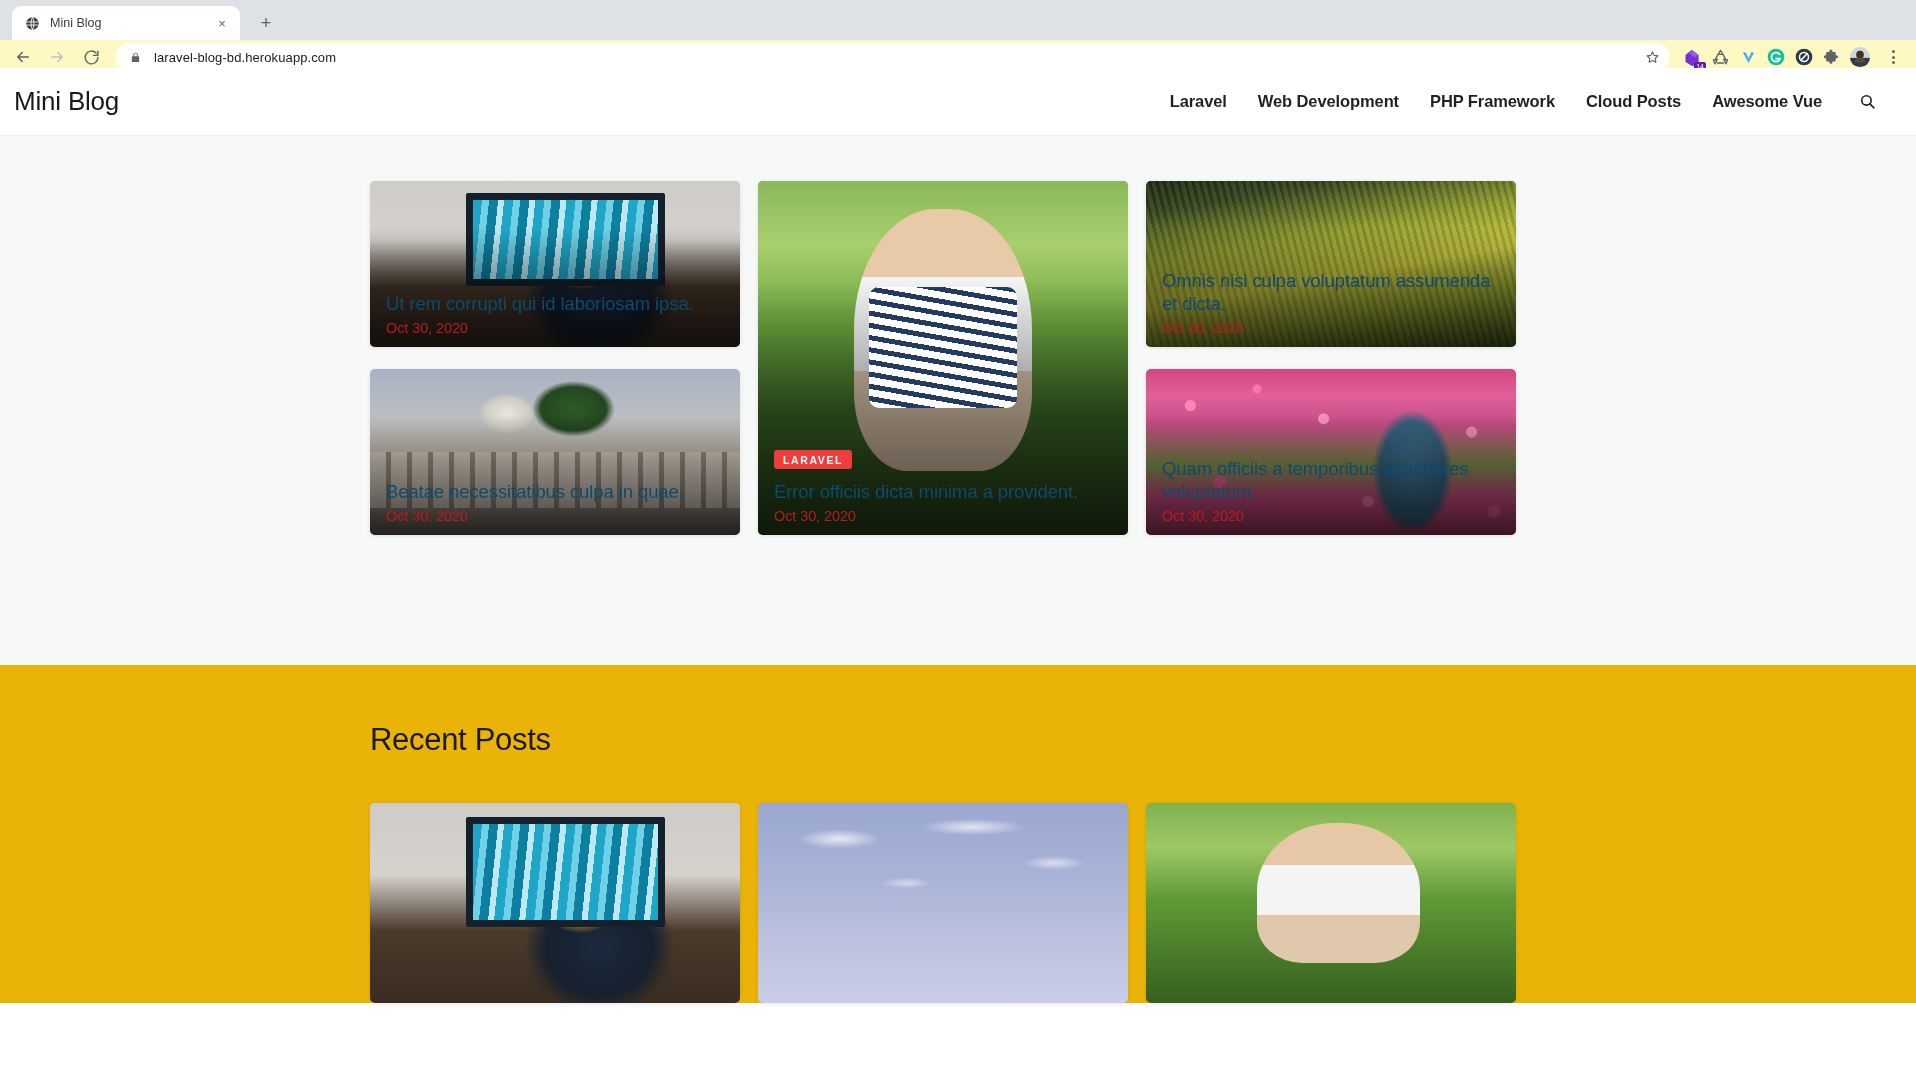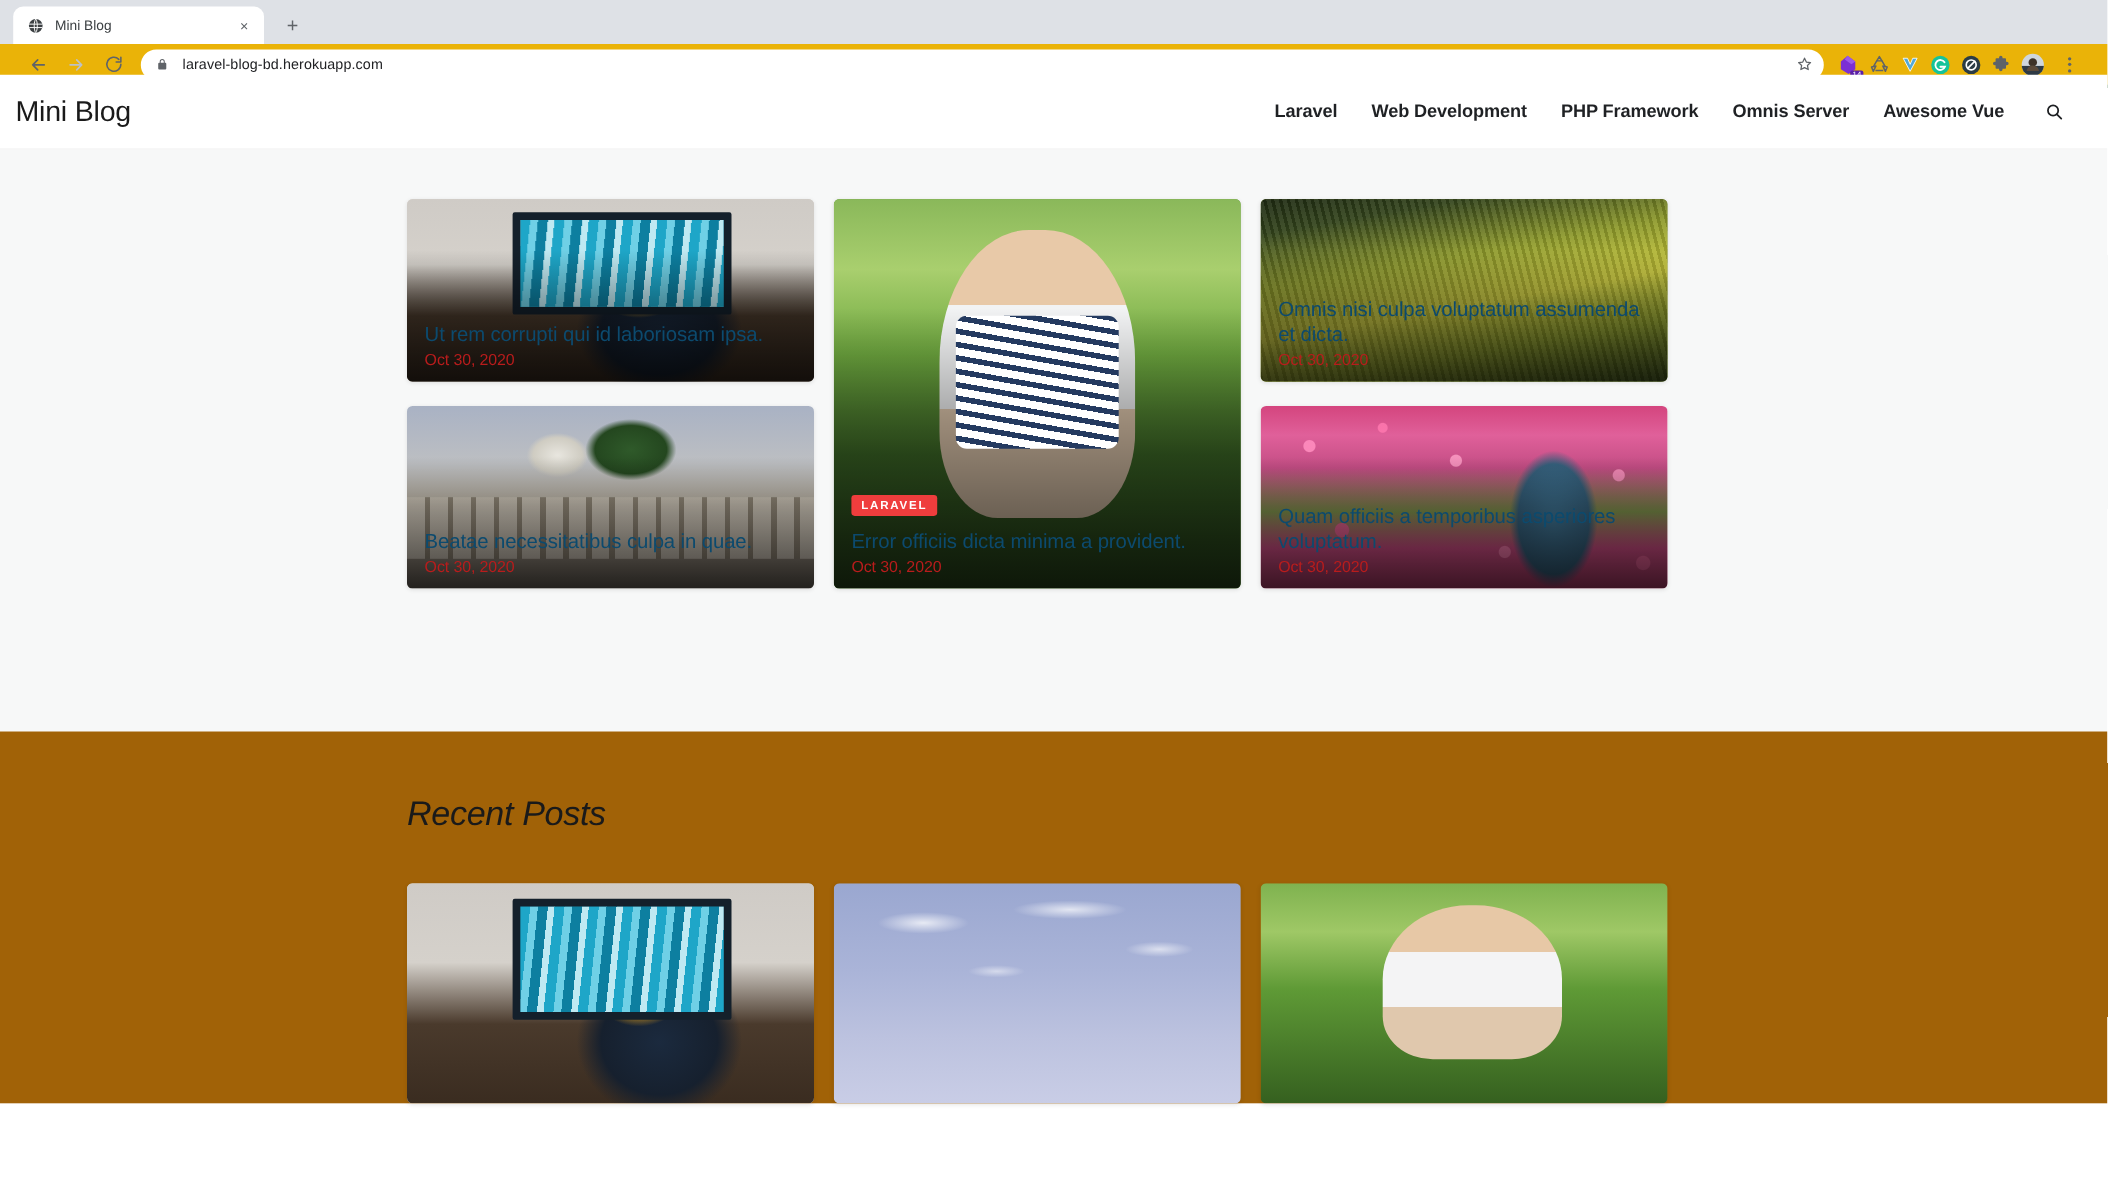--- a/index.html
+++ b/index.html
@@ -37,23 +37,23 @@
     display: flex; align-items: center; justify-content: center;
     color: #5f6368; font-size: 13px; line-height: 1;
   }
   .newtab {
     width: 28px; height: 28px; margin: 0 0 3px 12px;
     display: flex; align-items: center; justify-content: center;
     color: #5f6368; font-size: 18px; line-height: 1; font-weight: 300;
   }
 
   .toolbar {
-    height: 40px; background: #eab308;
-    display: flex; align-items: center; padding: 0 20px;
-    border-bottom: 3px solid #0369a1;
+    height: 40px; background: #fef9c3;
+    display: flex; align-items: center; padding: 0 8px;
+    border-bottom: 6px solid #0369a1;
   }
   .nav-btn {
     width: 30px; height: 30px; margin-right: 4px;
     display: flex; align-items: center; justify-content: center;
     color: #5f6368; flex: 0 0 30px;
   }
   .nav-btn.disabled { color: #bdc1c6; }
   .nav-btn svg { display: block; }
 
   .omnibox {
@@ -137,21 +137,21 @@
     padding: 4px 9px 3px 9px; border-radius: 3px; margin-bottom: 11px;
   }
   .card-title {
     color: #0c4a6e; font-size: 18.5px; font-weight: 400;
     line-height: 1.28; letter-spacing: -0.1px; margin-bottom: 4px;
   }
   .card-date {
     color: #b91c1c; font-size: 14.5px; font-weight: 400; letter-spacing: -0.1px;
   }
 
-  .recent-section { background: #a16207; padding: 57px 0 0 0; font-style: italic; }
+  .recent-section { background: #eab308; padding: 57px 0 0 0; }
   .recent-inner { width: 1176px; margin: 0 auto; }
   .recent-title {
     font-size: 31px; color: #1a1a1a; font-weight: 400;
     letter-spacing: -0.3px; margin-bottom: 45px;
   }
   .recent-grid {
     display: grid; grid-template-columns: 370px 370px 370px; gap: 18px;
   }
   .recent-card {
     height: 200px; border-radius: 5px; overflow: hidden; position: relative;
@@ -364,21 +364,21 @@
   </div>
 
   <div class="viewport">
 
     <header class="site-header">
       <div class="brand">Mini Blog</div>
       <nav class="nav">
         <a class="nav-link">Laravel</a>
         <a class="nav-link">Web Development</a>
         <a class="nav-link">PHP Framework</a>
-        <a class="nav-link">Omnis Server</a>
+        <a class="nav-link">Cloud Posts</a>
         <a class="nav-link">Awesome Vue</a>
         <span class="nav-search">
           <svg width="17" height="17" viewBox="0 0 24 24" fill="none" stroke="#1f2124" stroke-width="2.3" stroke-linecap="round">
             <circle cx="10.5" cy="10.5" r="6.6"></circle>
               <path d="M15.4 15.4L21 21"></path>
           </svg>
         </span>
       </nav>
     </header>
 

